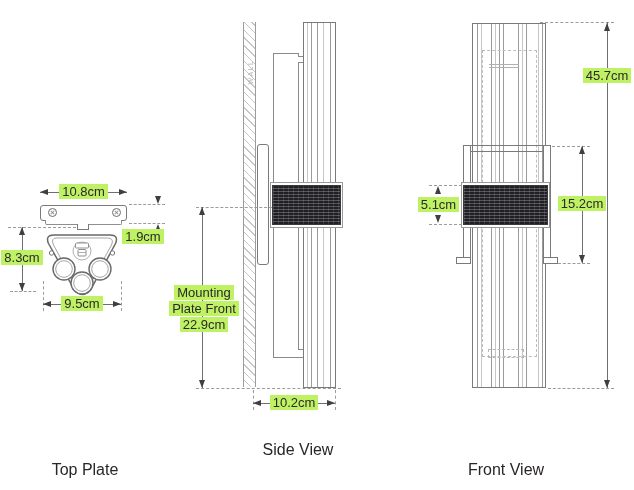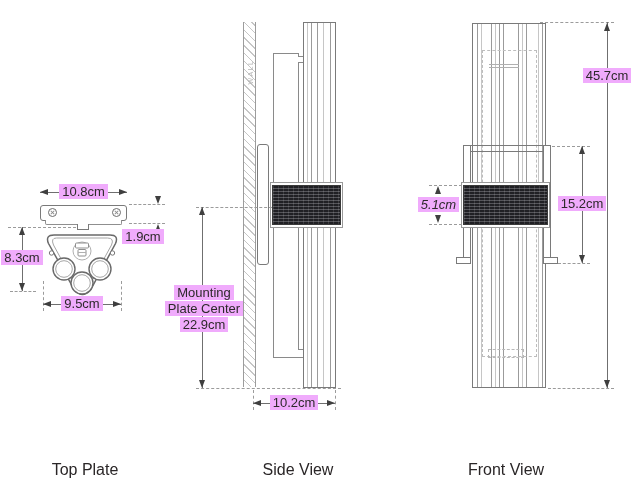--- a/index.html
+++ b/index.html
@@ -12,21 +12,21 @@
   .dash-h{position:absolute;height:0;border-top:1px dashed #9b9b9b;}
   .dash-v{position:absolute;width:0;border-left:1px dashed #9b9b9b;}
   
   .ar{position:absolute;width:0;height:0;}
   .ar-l{border-top:3px solid transparent;border-bottom:3px solid transparent;border-right:8px solid #3f3f3f;}
   .ar-r{border-top:3px solid transparent;border-bottom:3px solid transparent;border-left:8px solid #3f3f3f;}
   .ar-u{border-left:3px solid transparent;border-right:3px solid transparent;border-bottom:8px solid #3f3f3f;}
   .ar-d{border-left:3px solid transparent;border-right:3px solid transparent;border-top:8px solid #3f3f3f;}
   
   .dimlab{position:absolute;text-align:center;font-size:13px;line-height:16px;white-space:nowrap;}
-  .dimlab span{background:#f0abfc;padding:0 3px;}
+  .dimlab span{background:#bef264;padding:0 3px;}
   .viewlab{position:absolute;text-align:center;font-size:16px;color:#2a2627;}
   
   .piece{position:absolute;background:#fff;border:1px solid #7a7a7a;box-sizing:border-box;}
   .frame{position:absolute;background:#fff;border:1px solid #9a9a9a;box-sizing:border-box;}
   .knurl{position:absolute;box-sizing:border-box;border:1px solid #3a3a3a;
     background:
       repeating-linear-gradient(90deg, rgba(255,255,255,0.12) 0 1px, rgba(0,0,0,0) 1px 5px),
       repeating-linear-gradient(180deg, #202024 0 2px, #55555a 2px 3px);}
   .hatch{position:absolute;box-sizing:border-box;
     border-left:1px solid #9c9c9c;border-right:1px solid #9c9c9c;
@@ -119,33 +119,33 @@
 
     <div class="frame" style="left:270px;top:182px;width:73px;height:46px;"></div>
     <div class="knurl" style="left:272px;top:185px;width:69px;height:40px;"></div>
 
     <div class="dash-h" style="left:196px;top:207px;width:76px;"></div>
     <div class="vline" style="left:202px;top:207px;height:181px;"></div>
     <div class="ar ar-u" style="left:199px;top:207px;"></div>
     <div class="ar ar-d" style="left:199px;top:380px;"></div>
     <div class="dimlab" style="left:156px;width:96px;top:285px;">
       <span>Mounting</span><br>
-      <span>Plate Center</span><br>
+      <span>Plate Front</span><br>
       <span>22.9cm</span>
     </div>
 
     <div class="dash-h" style="left:196px;top:388px;width:145px;"></div>
     <div class="dash-v" style="left:253px;top:390px;height:20px;"></div>
     <div class="dash-v" style="left:335px;top:390px;height:20px;"></div>
     <div class="hline" style="left:253px;top:403px;width:82px;"></div>
     <div class="ar ar-l" style="left:253px;top:400px;"></div>
     <div class="ar ar-r" style="left:327px;top:400px;"></div>
     <div class="dimlab" style="left:253px;width:82px;top:395px;"><span>10.2cm</span></div>
 
-    <div class="viewlab" style="left:248px;top:441px;width:100px;margin-top:20px;">Side View</div>
+    <div class="viewlab" style="left:248px;top:441px;width:100px;">Side View</div>
   </div>
 
   <div>
 
     <div class="piece" style="left:472px;top:23px;width:74px;height:365px;">
       <div class="fl" style="left:4px;"></div>
       <div class="fl lt" style="left:8px;"></div>
       <div class="fl" style="left:18px;"></div>
       <div class="fl lt" style="left:22px;"></div>
       <div class="fl" style="left:26px;"></div>
@@ -168,21 +168,21 @@
     <div class="piece" style="left:456px;top:257px;width:15px;height:7px;"></div>
     <div class="piece" style="left:543px;top:257px;width:15px;height:7px;"></div>
 
     <div class="frame" style="left:461px;top:182px;width:89px;height:46px;"></div>
     <div class="knurl" style="left:463px;top:185px;width:85px;height:40px;"></div>
 
     <div class="dash-h" style="left:429px;top:185px;width:33px;"></div>
     <div class="dash-h" style="left:429px;top:224px;width:33px;"></div>
     <div class="ar ar-u" style="left:435px;top:186px;"></div>
     <div class="ar ar-d" style="left:435px;top:215px;"></div>
-    <div class="dimlab" style="left:410px;width:57px;top:197px;font-style:italic;"><span>5.1cm</span></div>
+    <div class="dimlab" style="left:410px;width:57px;top:197px;"><span>5.1cm</span></div>
 
     <div class="dash-h" style="left:552px;top:146px;width:38px;"></div>
     <div class="dash-h" style="left:558px;top:263px;width:32px;"></div>
     <div class="vline" style="left:582px;top:146px;height:117px;"></div>
     <div class="ar ar-u" style="left:579px;top:146px;"></div>
     <div class="ar ar-d" style="left:579px;top:255px;"></div>
     <div class="dimlab" style="left:553px;width:58px;top:196px;"><span>15.2cm</span></div>
 
     <div class="dash-h" style="left:540px;top:22px;width:74px;"></div>
     <div class="dash-h" style="left:548px;top:388px;width:66px;"></div>

